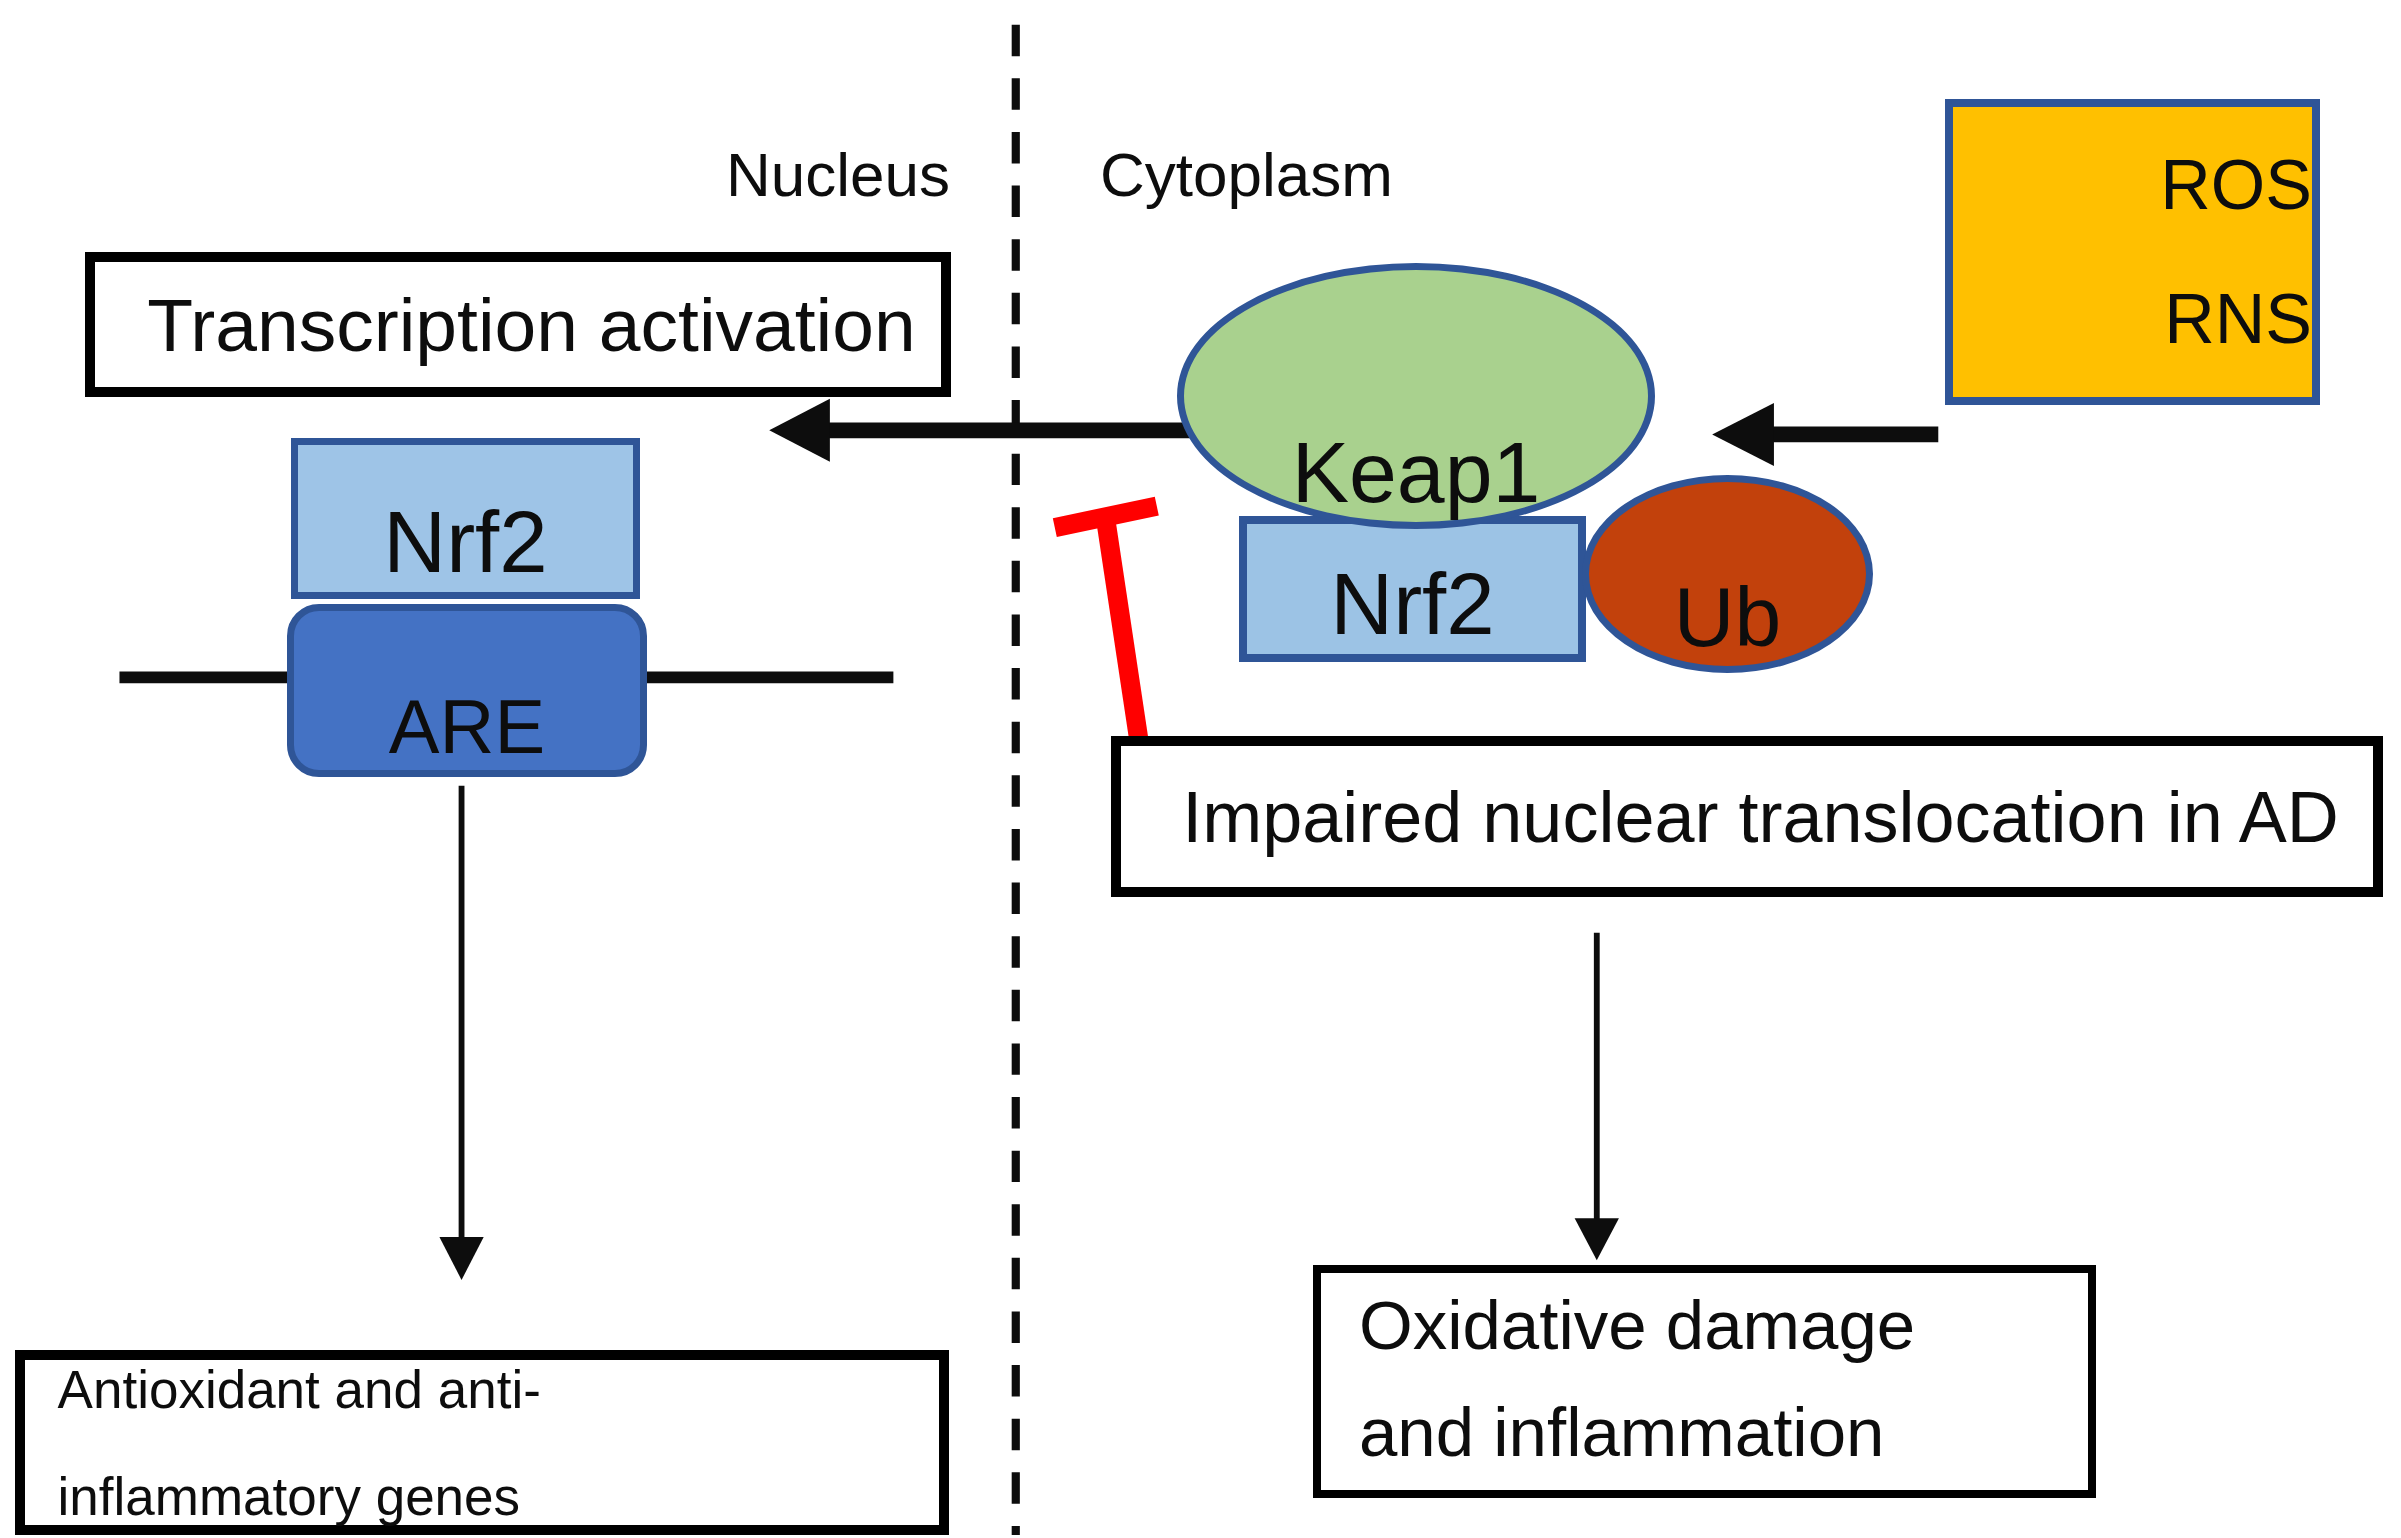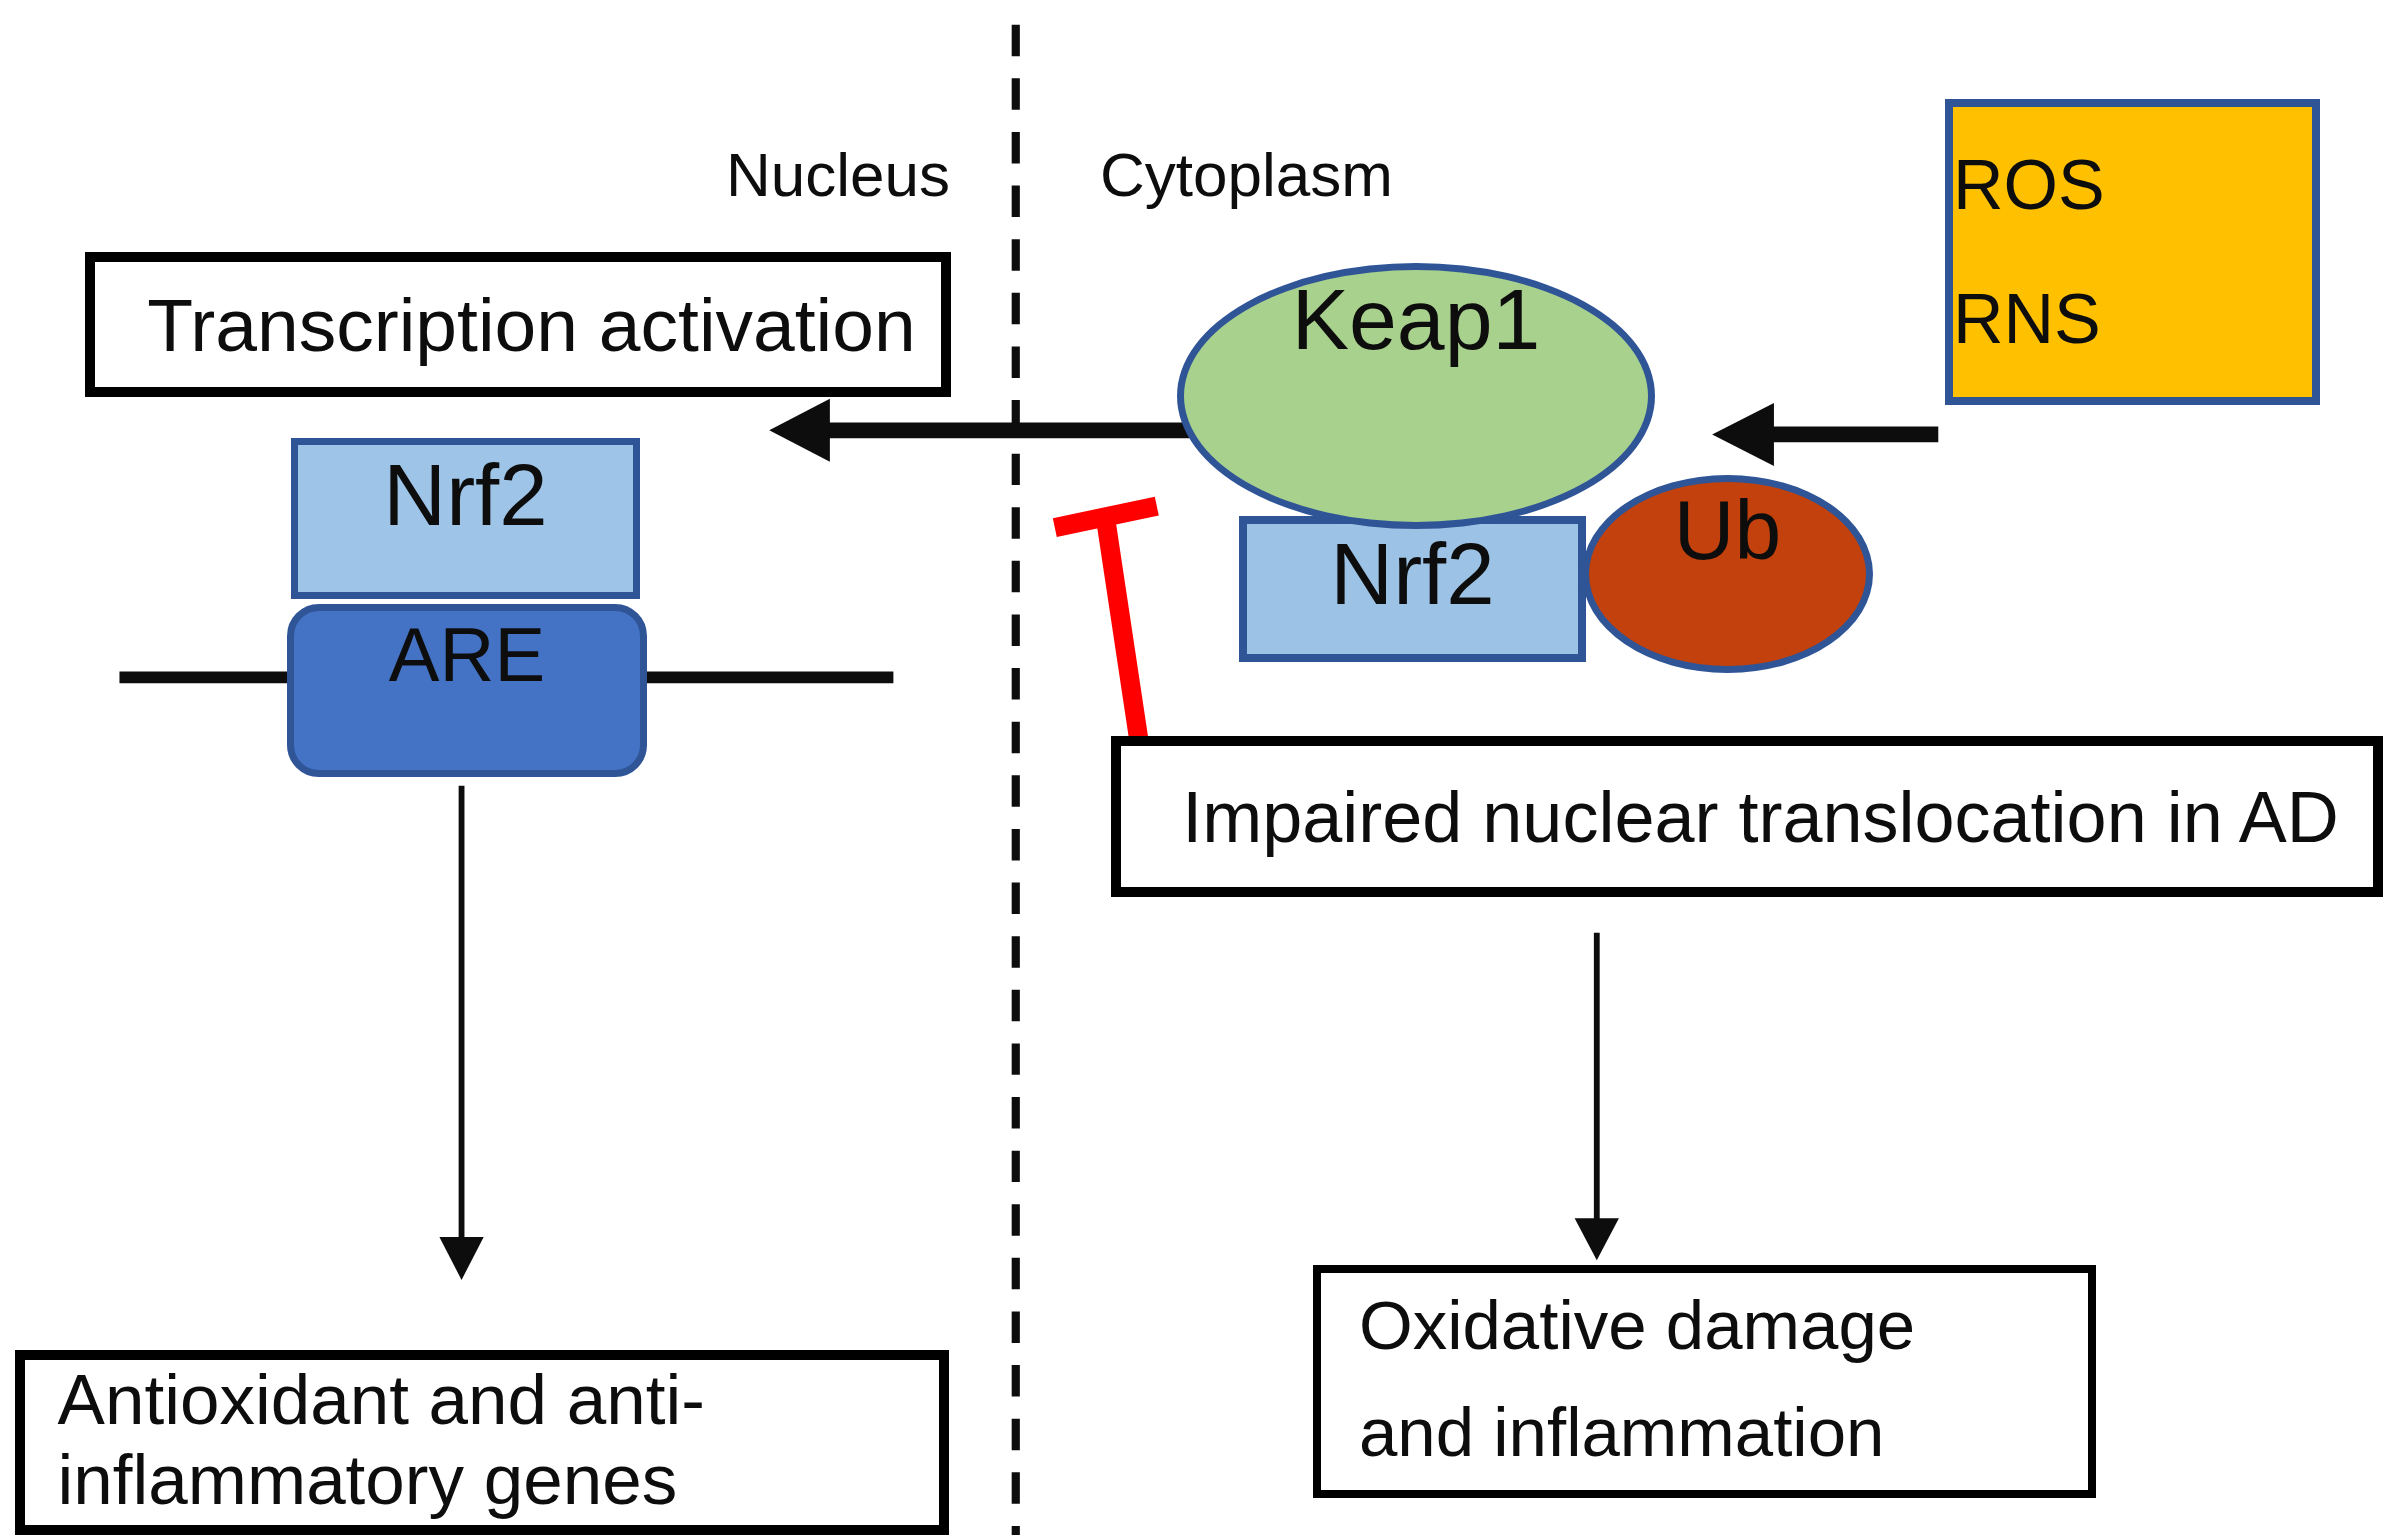--- a/index.html
+++ b/index.html
@@ -39,21 +39,21 @@
     padding-left: 27px;
   }
   .txtbox.left-align {
     justify-content: flex-start;
     text-align: left;
     flex-direction: column;
     align-items: flex-start;
   }
   .shape {
     display: flex;
-    align-items: flex-start;
+    align-items: flex-end;
     justify-content: center;
     color: #0d0d0d;
     text-align: center;
     gap: 9px;
   }
   .ellipse { border-radius: 50%; }
   .multiline { display: flex; flex-direction: column; justify-content: center; }
 </style>
 </head>
 <body>
@@ -101,21 +101,21 @@
   </div>
 
   <div class="abs shape" style="left:291px; top:438px; width:349px; height:161px; background:#9EC4E7; border:7.6px solid #2F5597; font-size:87px;">
     <span>Nrf2</span>
   </div>
 
   <div class="abs shape" style="left:287px; top:604px; width:360px; height:173px; background:#4472C4; border:7.6px solid #2F5597; border-radius:32px; font-size:76px;">
     <span>ARE</span>
   </div>
 
-  <div class="abs txtbox left-align multiline" style="left:14.6px; top:1350px; width:934px; height:185px; font-size:71px; line-height:1.12; padding-left:33px;">
+  <div class="abs txtbox left-align multiline" style="left:14.6px; top:1350px; width:934px; height:185px; font-size:53px; line-height:1.12; padding-left:33px;gap:48px;">
     <span>Antioxidant and anti-</span>
     <span>inflammatory genes</span>
   </div>
 
   <div class="abs shape" style="left:1239px; top:516px; width:347px; height:146px; background:#9CC3E5; border:8.2px solid #2F5597; font-size:87px;">
     <span>Nrf2</span>
   </div>
 
   <div class="abs shape ellipse" style="left:1177px; top:263px; width:478px; height:266px; background:#A9D18E; border:7.6px solid #2F5597; font-size:86px;">
     <span>Keap1</span>

